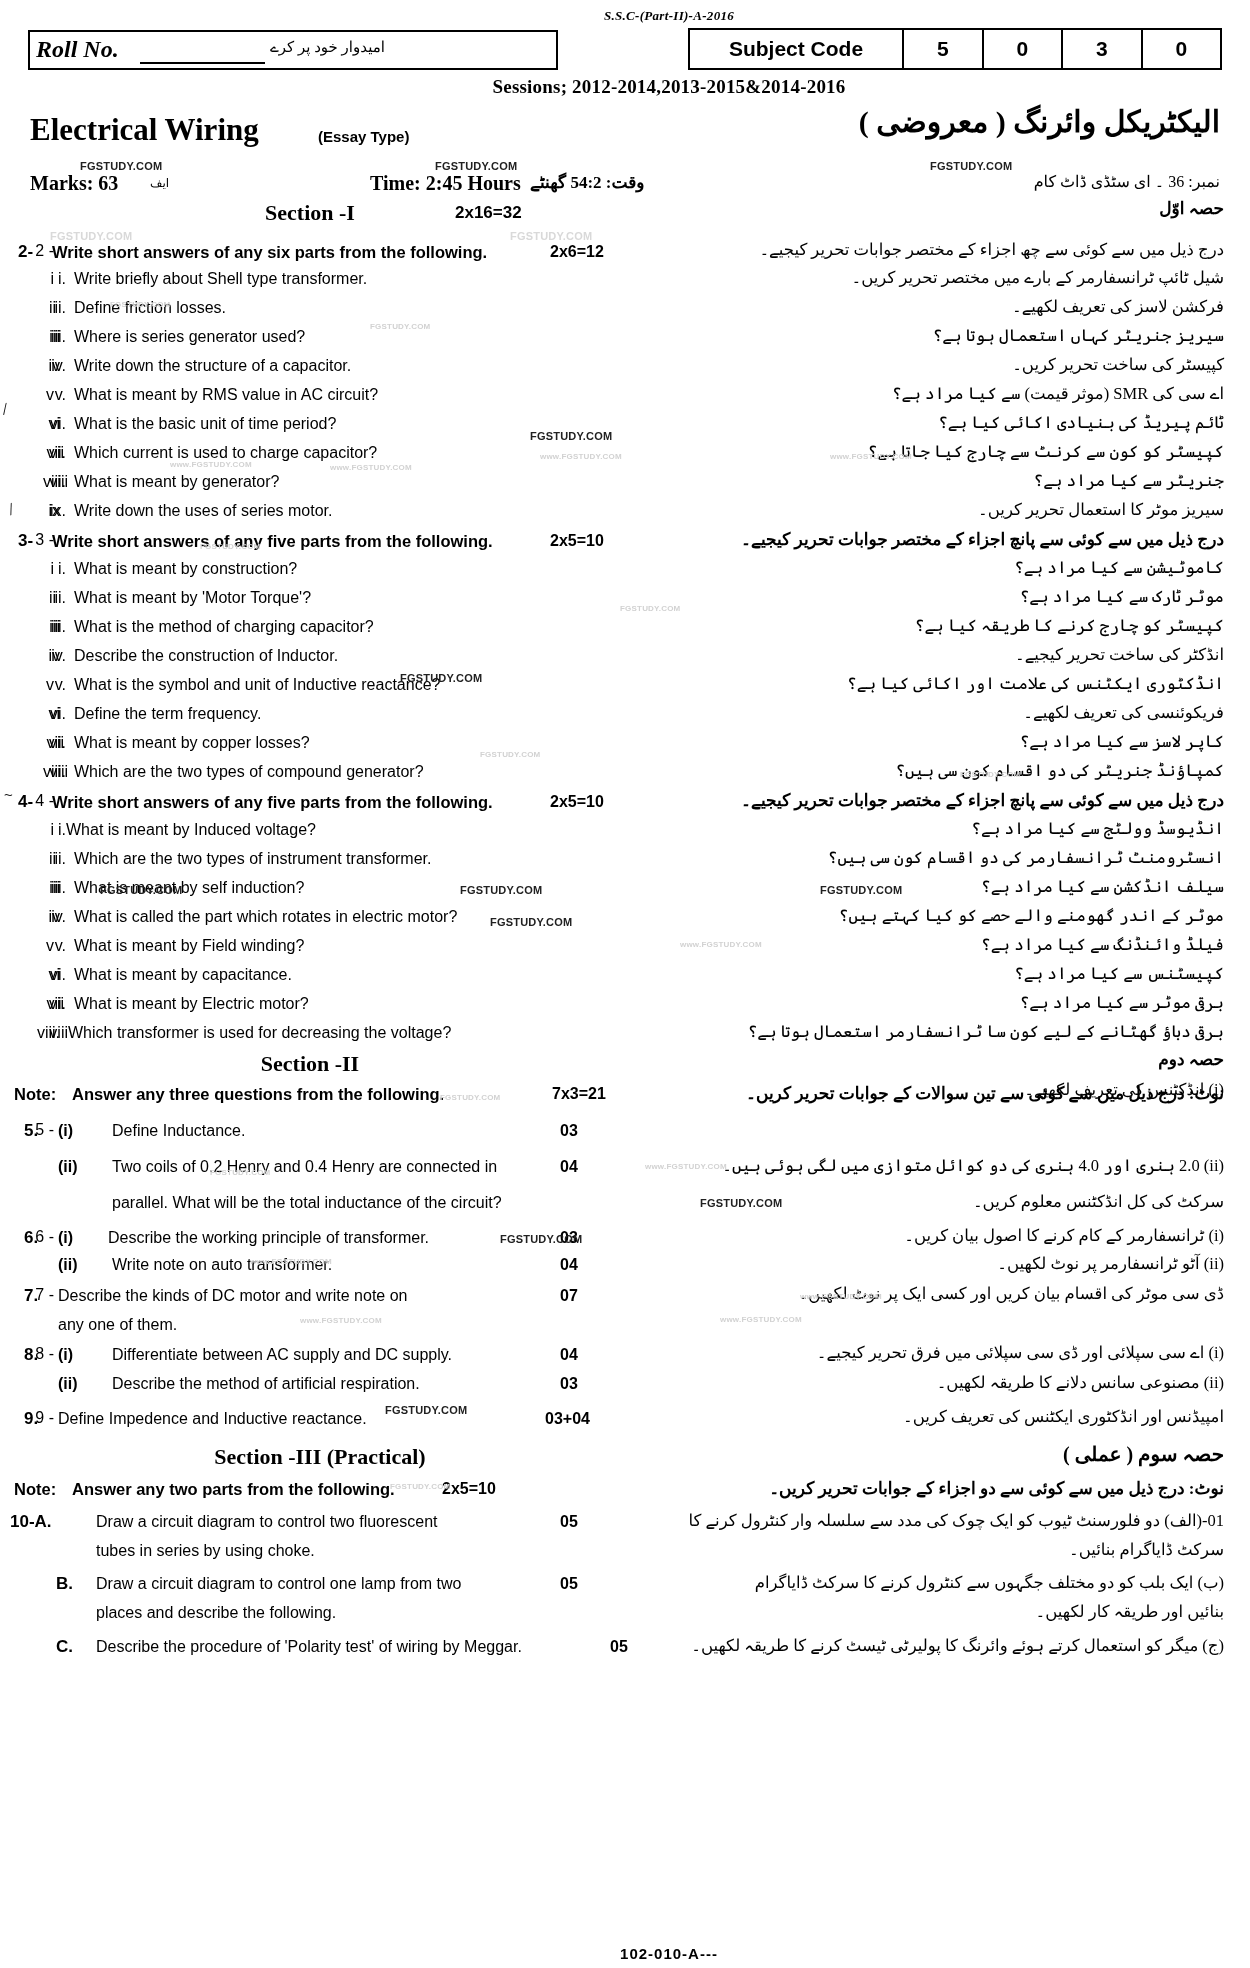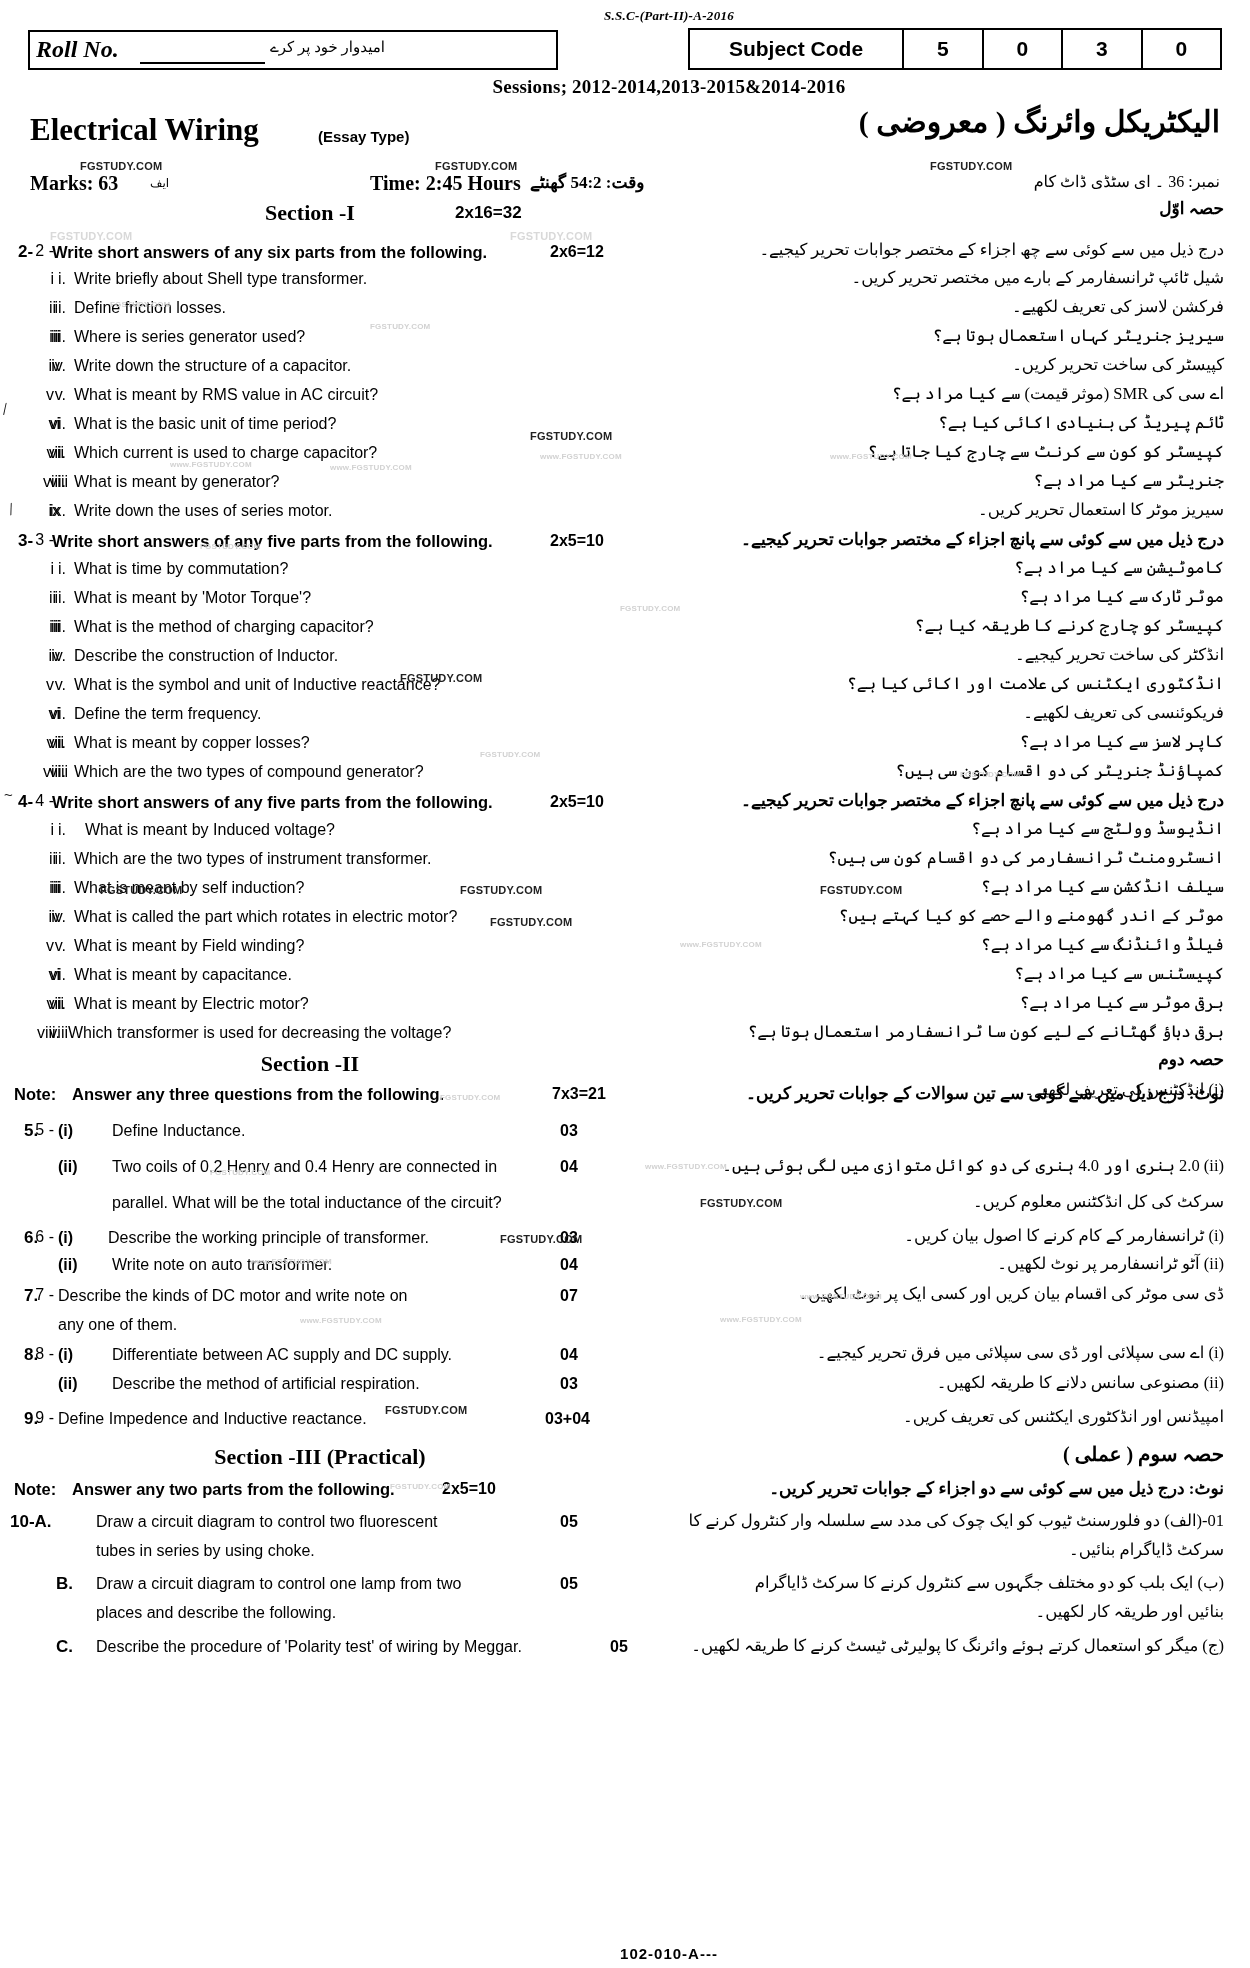--- a/index.html
+++ b/index.html
@@ -155,21 +155,21 @@
   <div class="abs ur ur-line" style="top:500px;">سیریز موٹر کا استعمال تحریر کریں۔</div>
   <div class="ur-num" style="top:502px;right:1190px;">ix</div>
 
   <div class="qnum" style="top:531px;left:18px;">3-</div>
   <div class="abs qhead" style="top:532px;left:52px;">Write short answers of any five parts from the following.</div>
   <div class="marks-col" style="top:532px;left:550px;">2x5=10</div>
   <div class="ur-num" style="top:531px;right:1196px;">3 -</div>
   <div class="abs ur ur-head" style="top:529px;">درج ذیل میں سے کوئی سے پانچ اجزاء کے مختصر جوابات تحریر کیجیے۔</div>
 
   <div class="rn" style="top:560px;left:20px;">i.</div>
-  <div class="item" style="top:560px;left:74px;">What is time by commutation?</div>
+  <div class="item" style="top:560px;left:74px;">What is meant by construction?</div>
   <div class="abs ur ur-line" style="top:558px;">کاموٹیشن سے کیا مراد ہے؟</div>
   <div class="ur-num" style="top:560px;right:1196px;">i</div>
 
   <div class="rn" style="top:589px;left:20px;">ii.</div>
   <div class="item" style="top:589px;left:74px;">What is meant by 'Motor Torque'?</div>
   <div class="abs ur ur-line" style="top:587px;">موٹر ٹارک سے کیا مراد ہے؟</div>
   <div class="ur-num" style="top:589px;right:1194px;">ii</div>
 
   <div class="rn" style="top:618px;left:20px;">iii.</div>
   <div class="item" style="top:618px;left:74px;">What is the method of charging capacitor?</div>
@@ -201,21 +201,21 @@
   <div class="abs ur ur-line" style="top:761px;">کمپاؤنڈ جنریٹر کی دو اقسام کون سی ہیں؟</div>
   <div class="ur-num" style="top:763px;right:1182px;">viii</div>
 
   <div class="qnum" style="top:792px;left:18px;">4-</div>
   <div class="abs qhead" style="top:793px;left:52px;">Write short answers of any five parts from the following.</div>
   <div class="marks-col" style="top:793px;left:550px;">2x5=10</div>
   <div class="ur-num" style="top:792px;right:1196px;">4 -</div>
   <div class="abs ur ur-head" style="top:790px;">درج ذیل میں سے کوئی سے پانچ اجزاء کے مختصر جوابات تحریر کیجیے۔</div>
 
   <div class="rn" style="top:821px;left:20px;">i.</div>
-  <div class="item" style="top:821px;left:85px;">What is meant by Induced voltage?</div>
+  <div class="item" style="top:821px;left:66px;">What is meant by Induced voltage?</div>
   <div class="abs ur ur-line" style="top:819px;">انڈیوسڈ وولٹج سے کیا مراد ہے؟</div>
   <div class="ur-num" style="top:821px;right:1196px;">i</div>
 
   <div class="rn" style="top:850px;left:20px;">ii.</div>
   <div class="item" style="top:850px;left:74px;">Which are the two types of instrument transformer.</div>
   <div class="abs ur ur-line" style="top:848px;">انسٹرومنٹ ٹرانسفارمر کی دو اقسام کون سی ہیں؟</div>
   <div class="ur-num" style="top:850px;right:1194px;">ii</div>
 
   <div class="rn" style="top:879px;left:20px;">iii.</div>
   <div class="item" style="top:879px;left:74px;">What is meant by self induction?</div>

